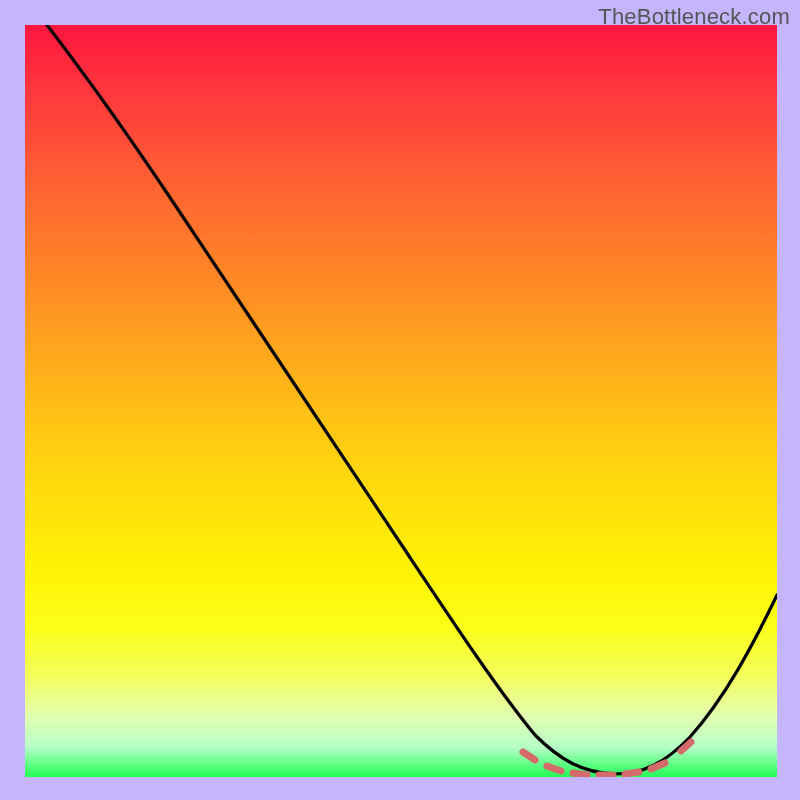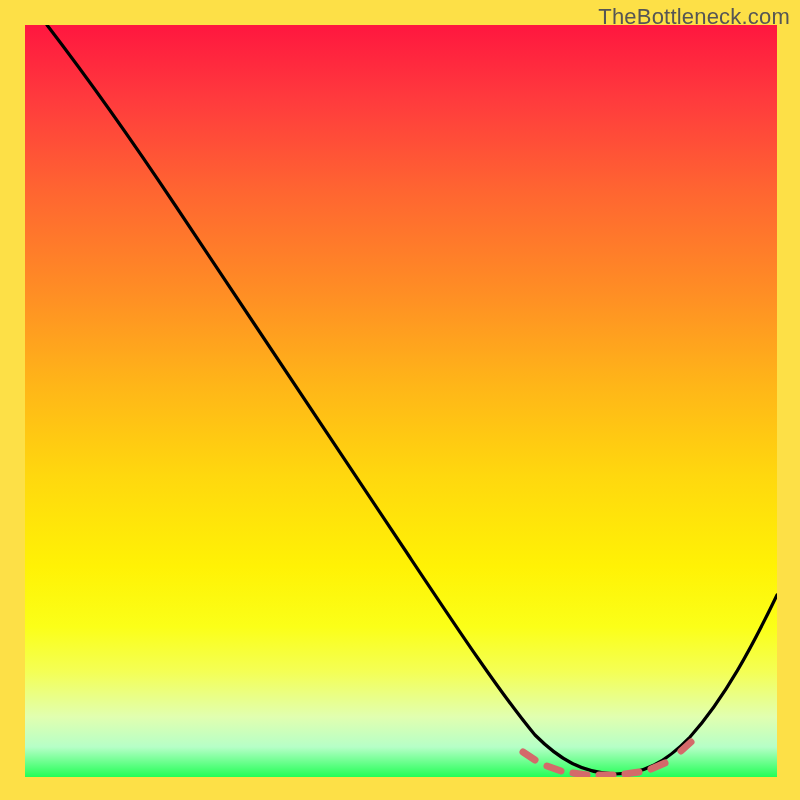--- a/index.html
+++ b/index.html
@@ -1,17 +1,17 @@
 <!DOCTYPE html>
 <html><head>
 <meta charset="utf-8">
 <style>
   * { margin: 0; padding: 0; box-sizing: border-box; }
   html, body { width: 800px; height: 800px; background: #000; overflow: hidden; }
-  .wrap { position: relative; width: 800px; height: 800px; background: #fde047; }
+  .wrap { position: relative; width: 800px; height: 800px; background: #c4b5fd; }
   .watermark {
     position: absolute;
     top: 4px;
     right: 10px;
     font-family: Arial, Helvetica, sans-serif;
     font-size: 22px;
     color: #555;
     font-weight: 500;
     letter-spacing: 0.2px;
     z-index: 20;

